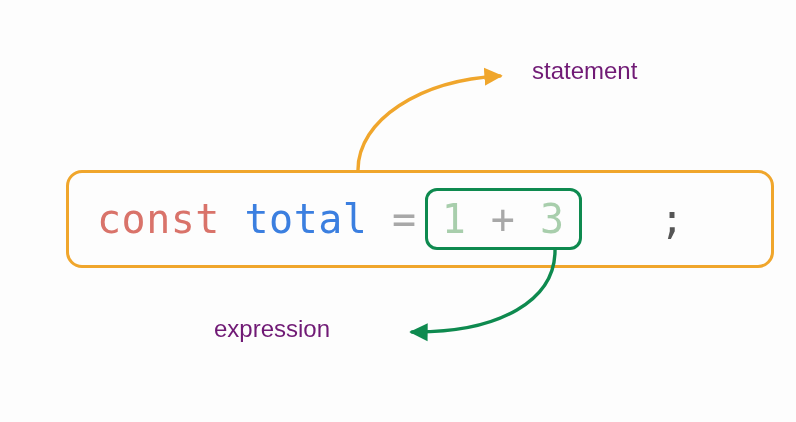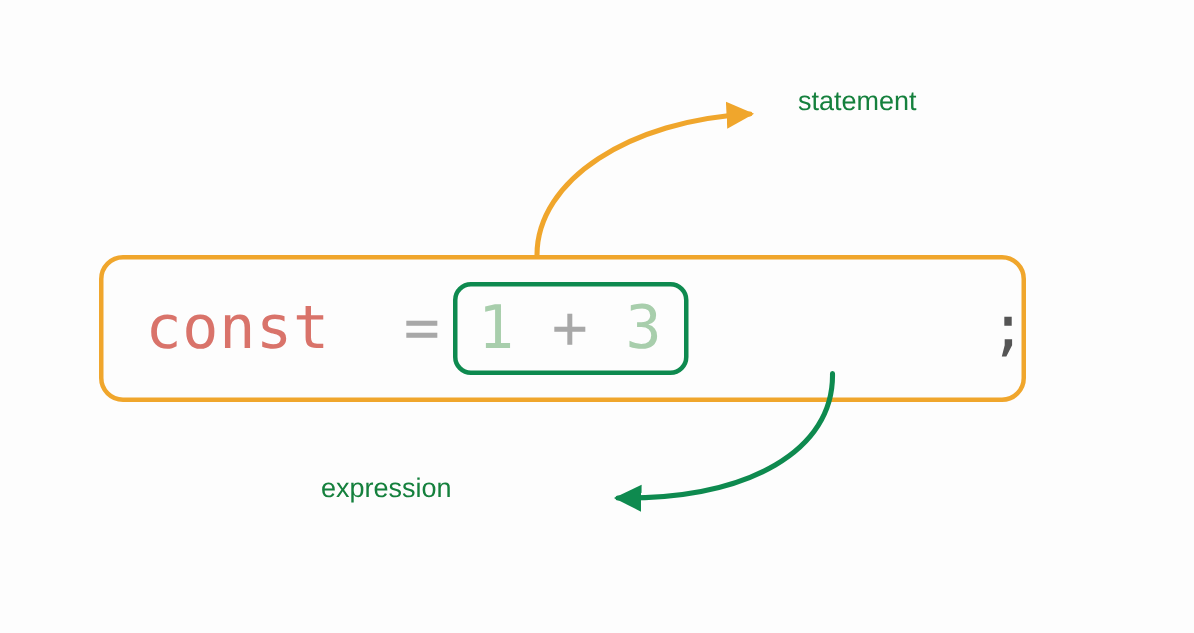--- a/index.html
+++ b/index.html
@@ -29,21 +29,21 @@
     height: 422px;
     pointer-events: none;
     z-index: 3;
   }
 
   
   #statement-box {
     position: absolute;
     left: 66px;
     top: 170px;
-    width: 618px;
+    width: 708px;
     height: 98px;
     box-sizing: border-box;
     border: 3px solid #f0a62c;
     border-radius: 16px;
     background: #fdfdfd;
     z-index: 2;
     padding-left: 16px;
   }
 
   
@@ -95,22 +95,22 @@
     font-family: "DejaVu Sans Mono", monospace;
     font-size: 40px;
     color: #555555;
     z-index: 2;
   }
 
   
   .callout-label {
     position: absolute;
     font-family: "Liberation Sans", sans-serif;
-    font-size: 18px;
-    color: #15803d;
+    font-size: 24px;
+    color: #701a75;
     white-space: nowrap;
     z-index: 4;
   }
   #statement-label {
     left: 532px;
     top: 57px;
   }
   #expression-label {
     left: 214px;
     top: 315px;
@@ -118,20 +118,21 @@
 </style>
 </head>
 <body>
 
 <div id="diagram-root">
 
   <div id="statement-box">
     <div id="code-line">
       <span class="tok-keyword">const</span>
       <span class="tok-space"> </span>
+      <span class="tok-identifier">total</span>
       <span class="tok-space"> </span>
       <span class="tok-operator">=</span>
 
       
       <span id="expression-box">
         <span class="tok-number">1</span>
         <span class="tok-space"> </span>
         <span class="tok-operator">+</span>
         <span class="tok-space"> </span>
         <span class="tok-number">3</span>

